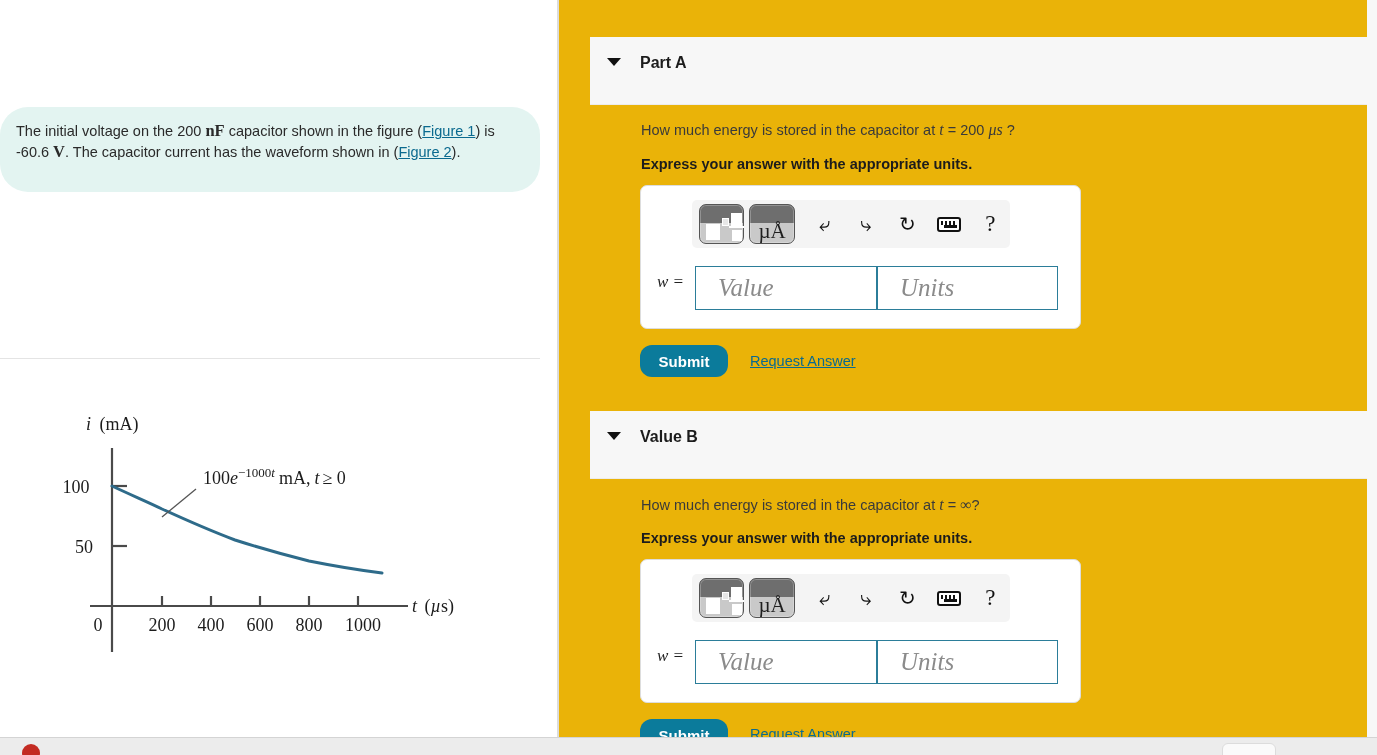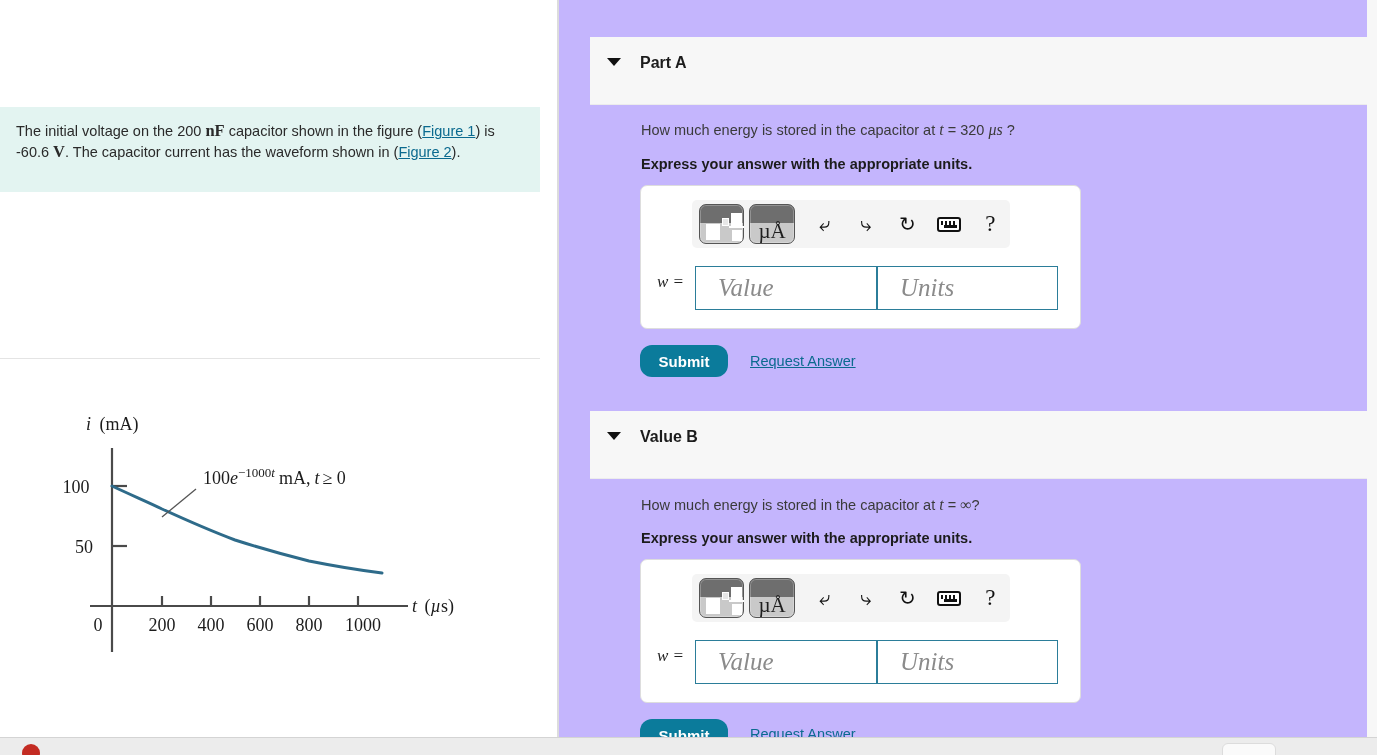--- a/index.html
+++ b/index.html
@@ -18,20 +18,21 @@
     background: #dcdcdc;
   }
 
   
   .left-pane { position: absolute; left: 0; top: 0; width: 557px; height: 737px; background:#fff; }
 
   .problem-box {
     position: absolute; left: 0; top: 107px; width: 540px; height: 85px;
     background: #e3f4f1;
     padding: 14px 18px 0 16px;
+    border-radius: 28px;
   }
   .problem-text {
     font-size: 14.5px; line-height: 20.5px; color: #2a2a2a;
     font-family: "Liberation Sans", sans-serif;
   }
   .problem-text .nf, .problem-text .vv {
     font-family: "Liberation Serif", serif;
     font-weight: bold; font-size: 16.5px;
   }
   .figlink { color: #0b6a8f; text-decoration: underline; cursor: pointer; }
@@ -55,21 +56,21 @@
   .circle-btn.dim { border-color: #e8e8e8; color: #c9c9c9; }
   .fig-count { font-size: 14.5px; color: #333; }
 
   .fig-rule {
     position: absolute; left: 0; top: 358px; width: 540px; height: 1px; background: #e4e4e4;
   }
 
   .figure-canvas { position: absolute; left: 0; top: 400px; width: 540px; height: 290px; }
 
   
-  .right-pane { position: absolute; left: 559px; top: 0; width: 818px; height: 737px; background:#c4b5fd; }
+  .right-pane { position: absolute; left: 559px; top: 0; width: 818px; height: 737px; background:#eab308; }
 
   .part-header {
     position: absolute; left: 31px; width: 808px; height: 68px;
     background: #f7f7f7; border-bottom: 1px solid #ececec;
   }
   .part-header .caret {
     position: absolute; left: 17px; top: 21px;
     width: 0; height: 0;
     border-left: 7px solid transparent; border-right: 7px solid transparent;
     border-top: 8px solid #111; cursor: pointer;
@@ -244,21 +245,21 @@
   <div class="vdivider"></div>
 
   <div class="right-pane">
 
     <div class="part-header" style="top:37px;">
       <div class="caret"></div>
       <div class="ptitle">Part A</div>
     </div>
 
     <div class="qtext" style="left:82px; top:121px;">
-      <span>How much energy is stored in the capacitor at </span><span class="mth">t</span><span> = 320 </span><span class="mth">μs</span><span> ?</span>
+      <span>How much energy is stored in the capacitor at </span><span class="mth">t</span><span> = 200 </span><span class="mth">μs</span><span> ?</span>
     </div>
     <div class="qbold" style="left:82px; top:156px;">Express your answer with the appropriate units.</div>
 
     <div class="answer-card" style="left:81px; top:185px;">
       <div class="tool-strip">
         <div class="tool-btn">
           <span class="tb-s1"></span>
             <span class="tb-s2"></span>
             <span class="tb-s3"></span>
             <span class="tb-bar"></span>

